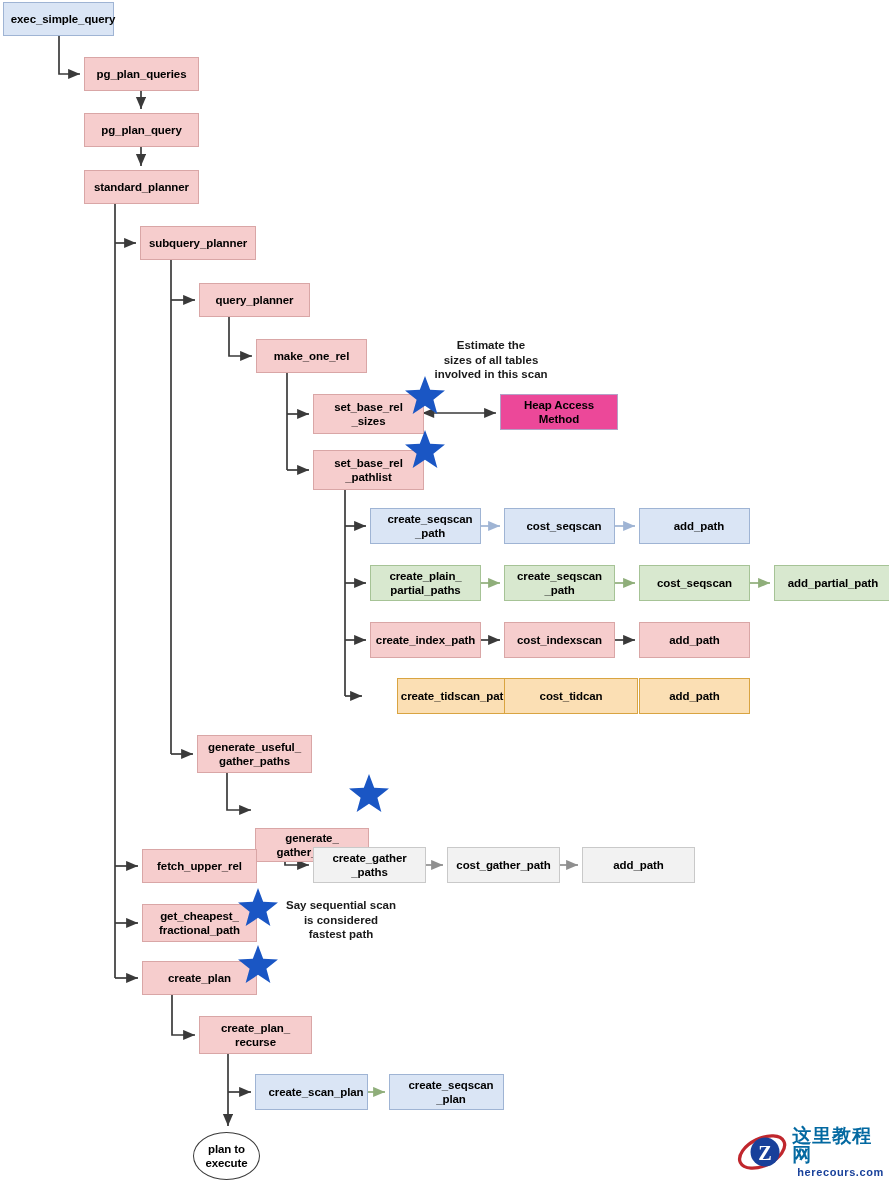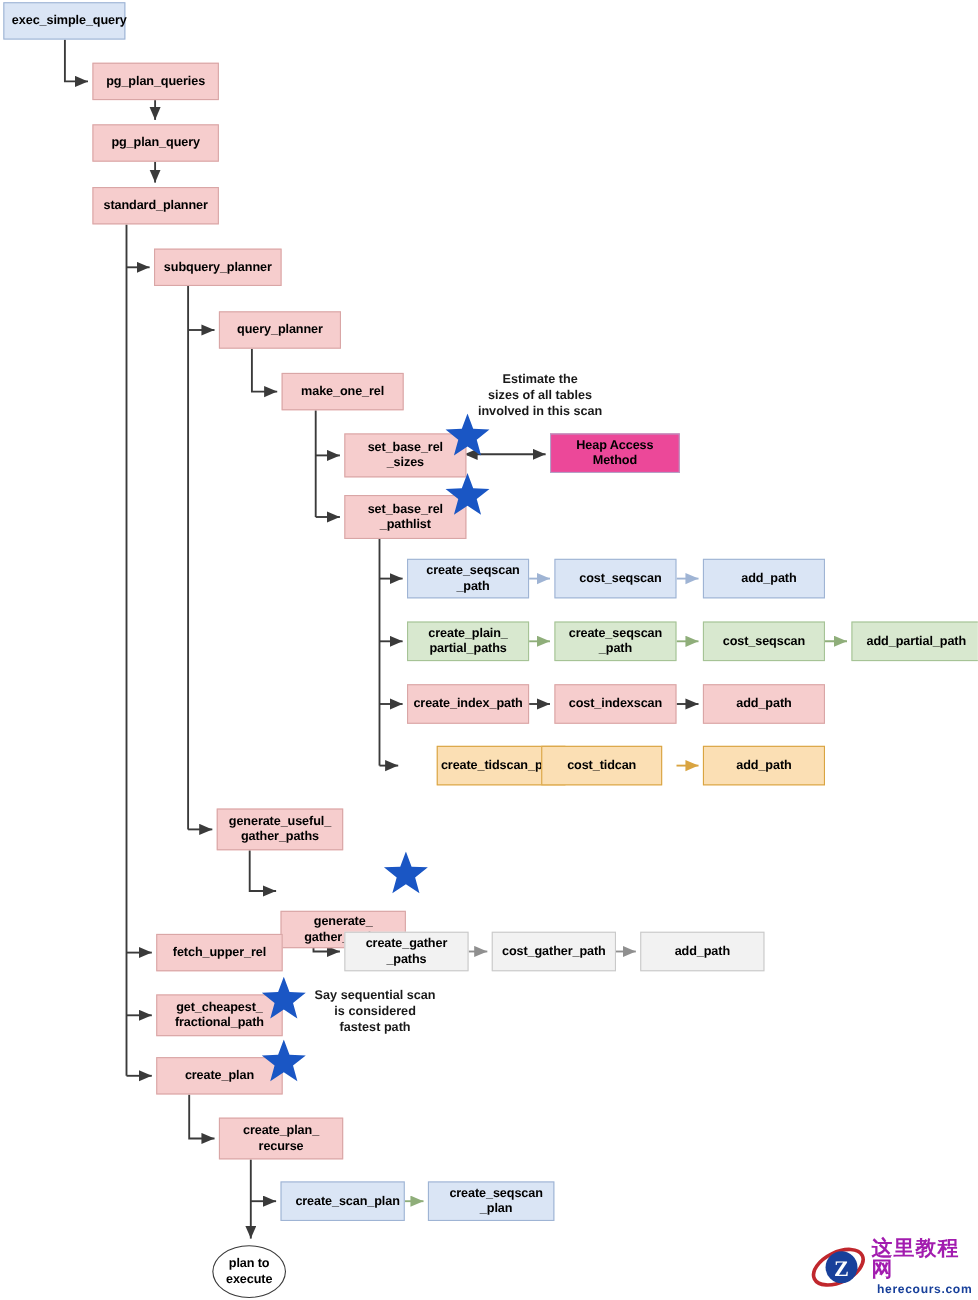--- a/index.html
+++ b/index.html
@@ -76,21 +76,21 @@
   }
   #wm-text {
     display: flex;
     flex-direction: column;
     align-items: center;
     line-height: 1;
   }
   #wm-cn {
     font-size: 19px;
     font-weight: bold;
-    color: #a21caf;
+    color: #0369a1;
     letter-spacing: 1px;
   }
   #wm-en {
     font-size: 11px;
     font-weight: bold;
     color: #18409a;
     letter-spacing: 0.6px;
     margin-top: 3px;
   }
 </style>
@@ -212,21 +212,21 @@
       <div class="node n-green" style="left: 370px; top: 565px; width: 111px; height: 36px;">create_plain_
 partial_paths</div>
       <div class="node n-green" style="left: 504px; top: 565px; width: 111px; height: 36px;">create_seqscan
 _path</div>
       <div class="node n-green" style="left: 639px; top: 565px; width: 111px; height: 36px;">cost_seqscan</div>
       <div class="node n-green" style="left: 774px; top: 565px; width: 118px; height: 36px;">add_partial_path</div>
       <div class="node n-pink" style="left: 370px; top: 622px; width: 111px; height: 36px;">create_index_path</div>
       <div class="node n-pink" style="left: 504px; top: 622px; width: 111px; height: 36px;">cost_indexscan</div>
       <div class="node n-pink" style="left: 639px; top: 622px; width: 111px; height: 36px;">add_path</div>
       <div class="node n-orange" style="left: 366px; top: 678px; width: 117px; height: 36px; margin-left: 31px;">create_tidscan_path</div>
-      <div class="node n-orange" style="left: 492px; top: 678px; width: 110px; height: 36px;">cost_tidcan</div>
+      <div class="node n-orange" style="left: 504px; top: 678px; width: 134px; height: 36px;">cost_tidcan</div>
       <div class="node n-orange" style="left: 639px; top: 678px; width: 111px; height: 36px;">add_path</div>
       <div class="node n-pink" style="left: 197px; top: 735px; width: 115px; height: 38px;">generate_useful_
 gather_paths</div>
       <div class="node n-pink" style="left: 255px; top: 791px; width: 114px; height: 34px; margin-top: 37px;">generate_
 gather_paths</div>
       <div class="node n-gray" style="left: 313px; top: 847px; width: 113px; height: 36px;">create_gather
 _paths</div>
       <div class="node n-gray" style="left: 447px; top: 847px; width: 113px; height: 36px;">cost_gather_path</div>
       <div class="node n-gray" style="left: 582px; top: 847px; width: 113px; height: 36px;">add_path</div>
       <div class="node n-pink" style="left: 142px; top: 849px; width: 115px; height: 34px;">fetch_upper_rel</div>

